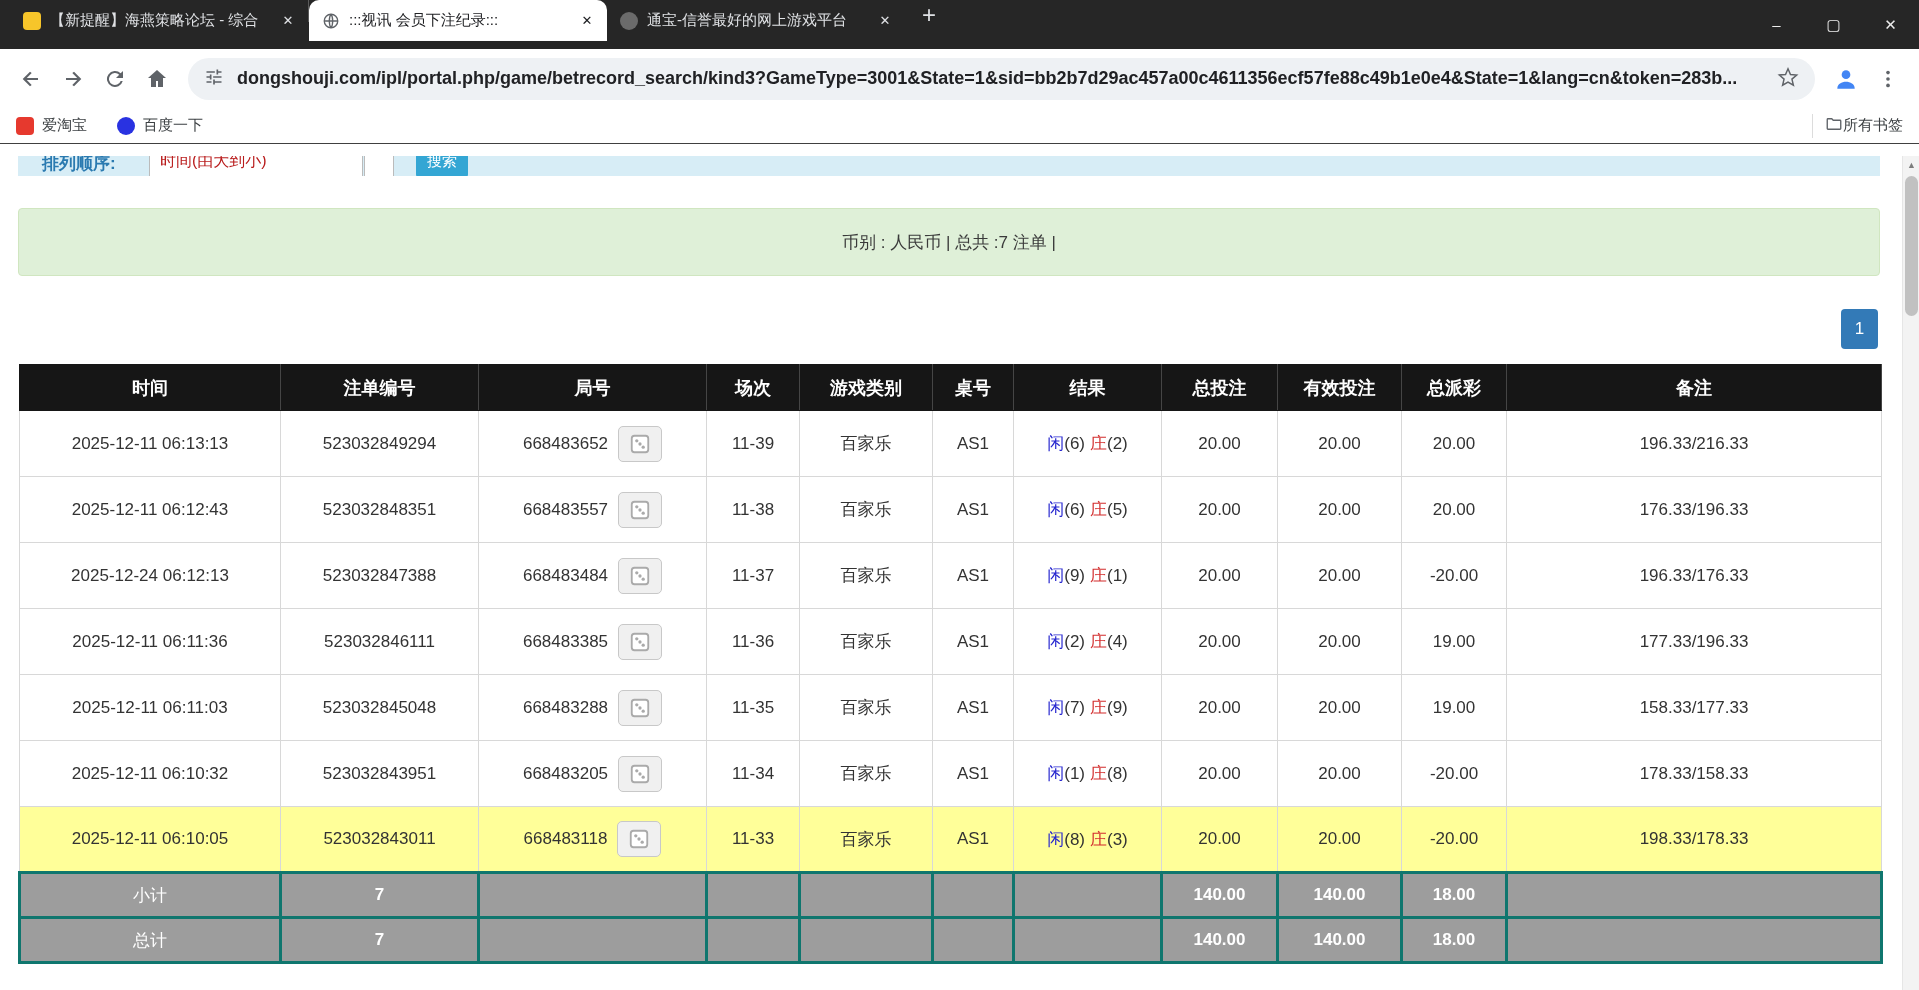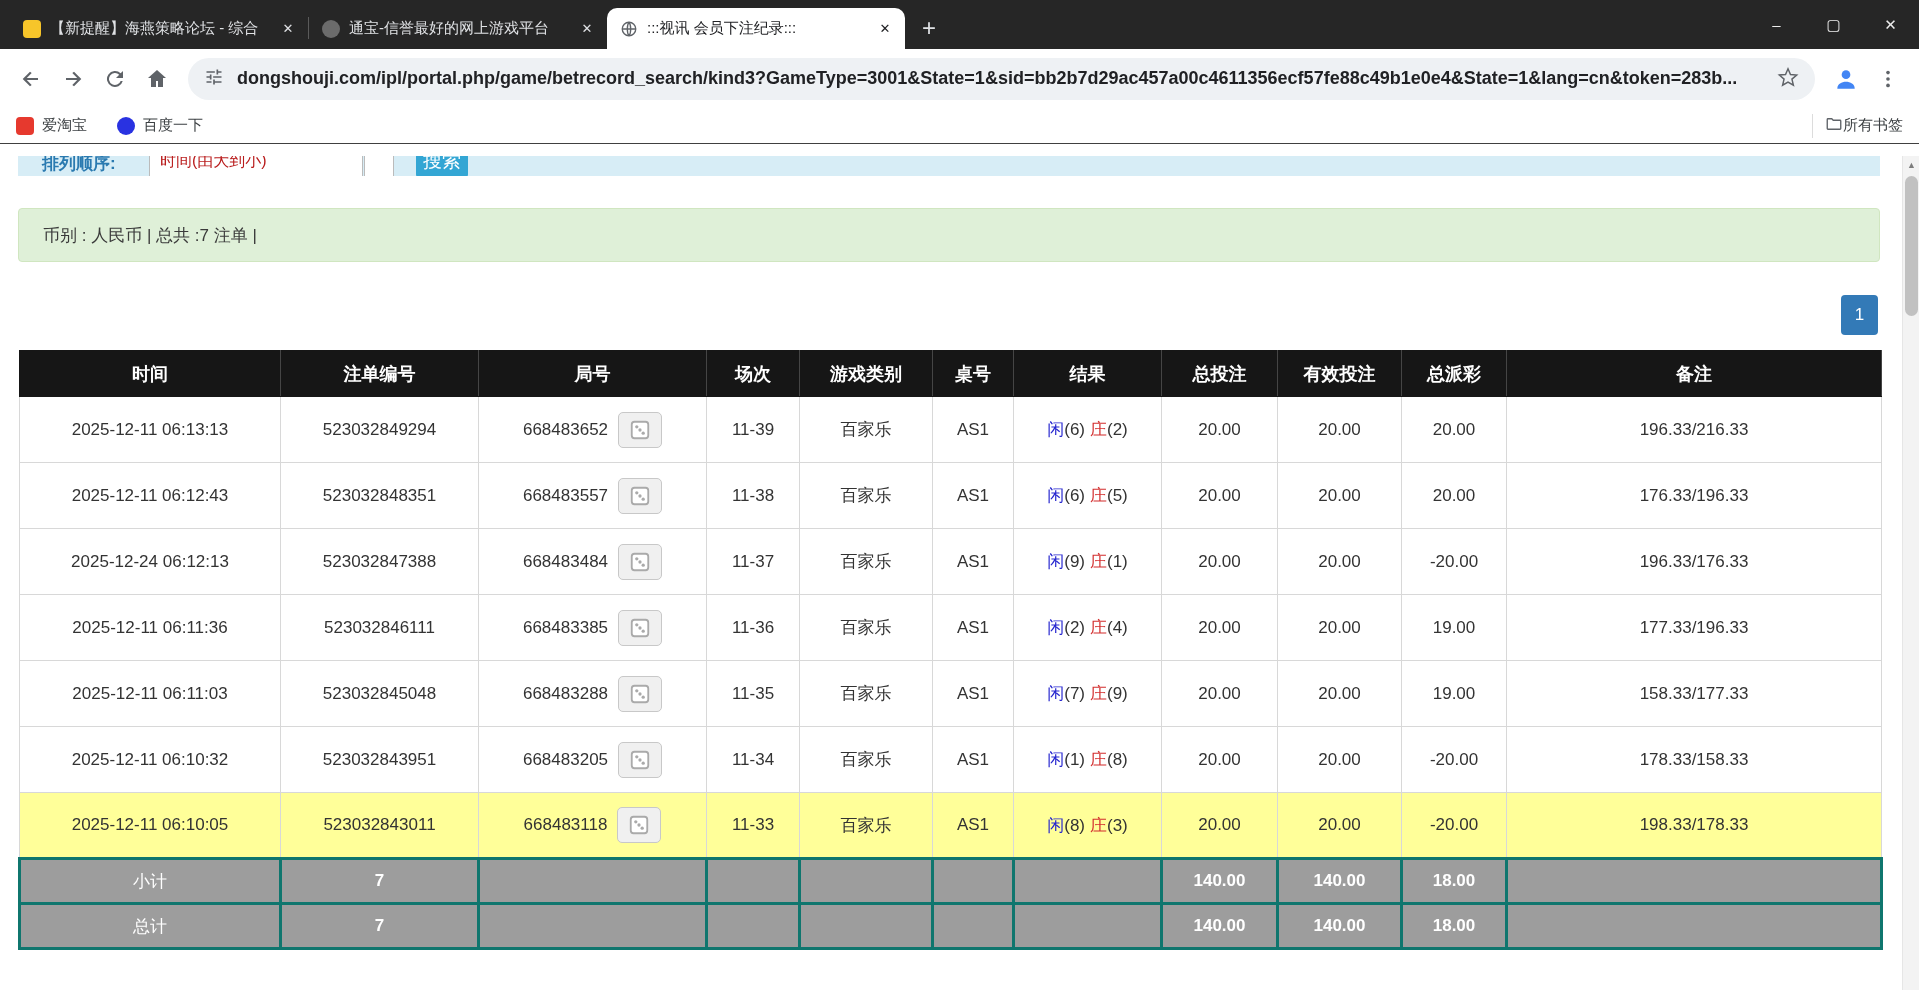--- a/index.html
+++ b/index.html
@@ -1,20 +1,20 @@
 <!DOCTYPE html>
 <html><head>
 <meta charset="utf-8">
 <style>
   * { margin:0; padding:0; box-sizing:border-box; }
   html,body { width:1919px; height:990px; overflow:hidden; background:#fff;
               font-family:"Liberation Sans","DejaVu Sans",sans-serif; }
 
   
-  .tabstrip { height:49px; background:#262626; display:flex; align-items:flex-end;
+  .tabstrip { height:49px; background:#262626; display:flex; 
               padding-left:10px; position:relative; }
   .tab { width:298px; height:41px; display:flex; align-items:center; gap:9px;
          padding:0 10px 0 13px; font-size:15px; color:#dfe1e4;
          border-radius:10px 10px 0 0; cursor:default; }
   .tab.active { background:#fff; color:#202124; }
   .tab-title { flex:1; white-space:nowrap; overflow:hidden; }
   .tab-close { width:20px; height:20px; border-radius:50%; flex:0 0 auto;
                display:flex; align-items:center; justify-content:center; font-size:13px; }
   .tab-close::before { content:"✕"; }
   .tab-sep { width:1px; height:22px; background:#5a5a5a; margin-bottom:10px; }
@@ -51,26 +51,26 @@
   .filter-strip { height:20px; margin:0 39px 0 18px; background:#d7edf6;
                   position:relative; overflow:hidden; }
   .filter-label { position:absolute; left:24px; top:-2px; line-height:20px;
                   font-size:17px; font-weight:bold; color:#2a7ab0; }
   .sort-select { position:absolute; left:131px; top:-12px; width:214px; height:34px;
                  background:#fff; border:1px solid #bbb; font-size:16px; color:#b91c1c;
                  display:flex; align-items:center; padding:0 10px; }
   .mini-box { position:absolute; left:346px; top:-12px; width:30px; height:34px;
               background:#fff; border:1px solid #bbb; }
   .search-btn { position:absolute; left:398px; top:-12px; width:52px; height:34px;
-                background:#33a6d4; color:#fff; font-size:19px; border-radius:4px;
+                background:#33a6d4; color:#fff; font-size:15px; border-radius:4px;
                 display:flex; align-items:center; justify-content:center; }
 
-  .summary { height:54px; margin:32px 39px 0 18px; background:#dff0d8;
+  .summary { height:68px; margin:32px 39px 0 18px; background:#dff0d8;
              border:1px solid #d0e6c0; border-radius:4px;
-             display:flex; align-items:center; justify-content:flex-start;
+             display:flex; align-items:center; justify-content:center;
              padding:0 24px; font-size:17px; }
   .summary-left  { color:#3a3a3a; }
   .summary-right { color:#d9342b; }
 
   .pager { display:flex; justify-content:flex-end; margin:33px 41px 0 0; }
   .page-btn { width:37px; height:40px; background:#337ab7; color:#fff; font-size:17px;
               border-radius:4px; display:flex; align-items:center; justify-content:center; }
 
   table.bet { width:1862px; margin:15px 39px 0 18px; border-collapse:collapse;
               table-layout:fixed; font-size:17px; }
@@ -108,33 +108,33 @@
 </head>
 <body>
 
 <div class="tabstrip">
   <div class="tab">
     <span class="favicon fav-yellow"></span>
     <span class="tab-title">【新提醒】海燕策略论坛 - 综合</span>
     <span class="tab-close"></span>
   </div>
   <div class="tab-sep"></div>
-  <div class="tab">
-    <span class="favicon fav-dark"></span>
-    <span class="tab-title">通宝-信誉最好的网上游戏平台</span>
-    <span class="tab-close"></span>
-  </div>
   <div class="tab active">
     <span class="favicon">
       <svg width="18" height="18" viewBox="0 0 24 24" fill="none" stroke="#5f6368" stroke-width="1.8">
         <circle cx="12" cy="12" r="9"></circle>
           <path d="M3 12h18M12 3c3 3.5 3 14.5 0 18M12 3c-3 3.5-3 14.5 0 18"></path>
       </svg>
     </span>
     <span class="tab-title">:::视讯 会员下注纪录:::</span>
+    <span class="tab-close"></span>
+  </div>
+  <div class="tab">
+    <span class="favicon fav-dark"></span>
+    <span class="tab-title">通宝-信誉最好的网上游戏平台</span>
     <span class="tab-close"></span>
   </div>
   <div class="newtab">+</div>
   <div class="win-controls">
     <span class="win-btn">–</span>
     <span class="win-btn">▢</span>
     <span class="win-btn">✕</span>
   </div>
 </div>
 

